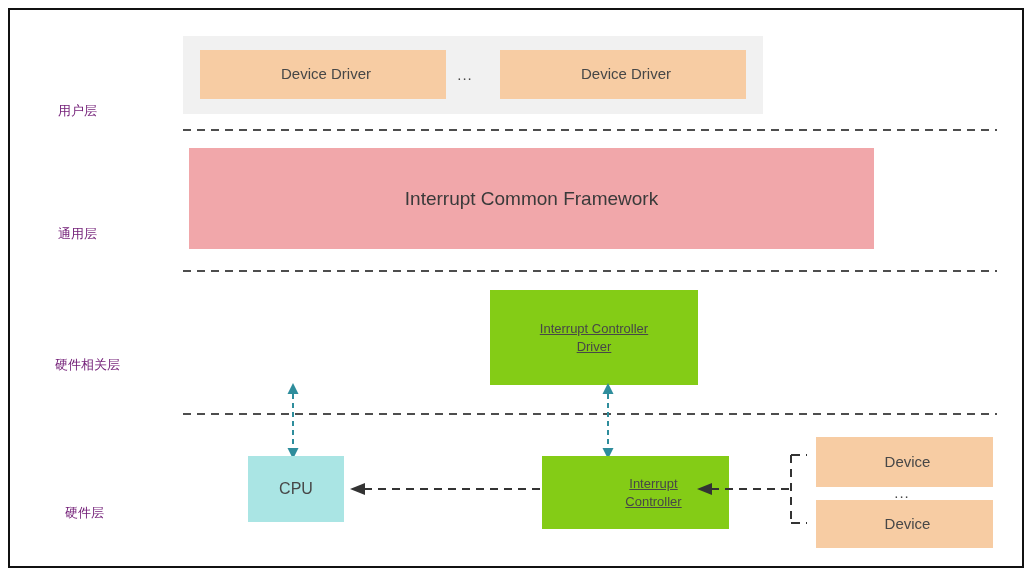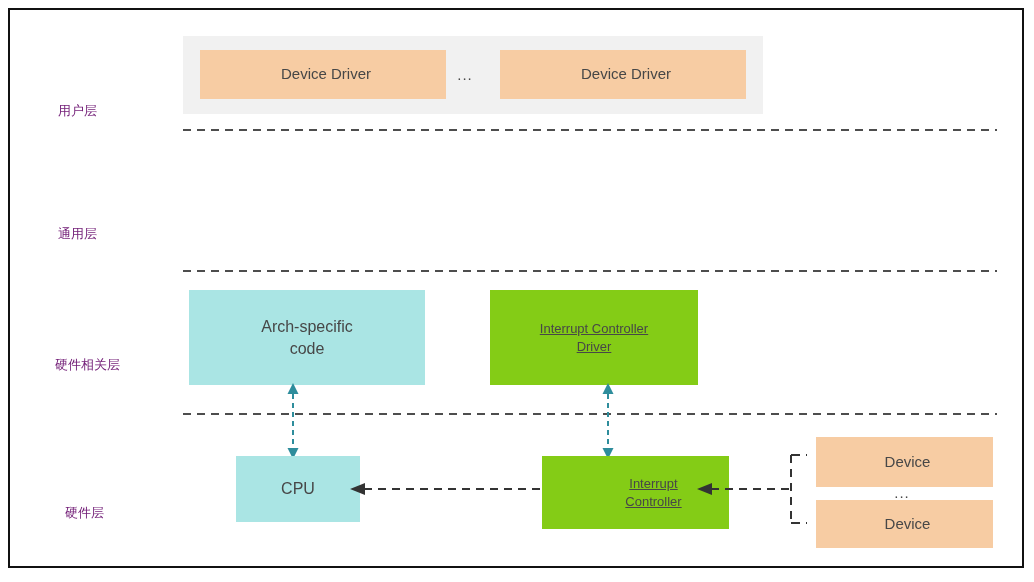--- a/index.html
+++ b/index.html
@@ -75,46 +75,45 @@
   <div class="layer-label" style="left:55px; top:320px;">硬件相关层</div>
   <div class="layer-label" style="left:65px; top:468px;text-align:center;">硬件层</div>
 
   <div class="gray-container"></div>
   <div class="box orange" style="left:200px; top:50px; width:240px; height:49px;">Device Driver</div>
   <div class="dots" style="left:450px; top:66px; width:30px;">...</div>
   <div class="box orange" style="left:500px; top:50px; width:240px; height:49px;">Device Driver</div>
 
   <div class="sep" style="top:129px;"></div>
 
+  <div class="box pink" style="left:189px; top:148px; width:685px; height:101px;">Interrupt Common Framework</div>
 
   <div class="sep" style="top:270px;"></div>
 
-  <div class="box cyan" style="left:189px; top:290px; width:236px; height:95px;">Arch-specific
-code</div>
   <div class="box green" style="left:490px; top:290px; width:208px; height:95px;">Interrupt Controller
 Driver</div>
 
   <div class="sep" style="top:413px;"></div>
 
   <div class="abs" style="left:285px; top:383px;">
     <svg width="16" height="76" viewBox="0 0 16 76">
       <line x1="8" y1="11" x2="8" y2="65" stroke="#2E8D9C" stroke-width="2" stroke-dasharray="5 4"></line>
       <polygon points="8,0 2.5,11 13.5,11" fill="#2E8D9C"></polygon>
       <polygon points="8,76 2.5,65 13.5,65" fill="#2E8D9C"></polygon>
     </svg>
   </div>
   <div class="abs" style="left:600px; top:383px;">
     <svg width="16" height="76" viewBox="0 0 16 76">
       <line x1="8" y1="11" x2="8" y2="65" stroke="#2E8D9C" stroke-width="2" stroke-dasharray="5 4"></line>
       <polygon points="8,0 2.5,11 13.5,11" fill="#2E8D9C"></polygon>
       <polygon points="8,76 2.5,65 13.5,65" fill="#2E8D9C"></polygon>
     </svg>
   </div>
 
-  <div class="box cyan" style="left:236px; top:456px; width:124px; height:66px;">CPU</div>
+  <div class="box cyan" style="left:248px; top:456px; width:96px; height:66px;">CPU</div>
   <div class="box green" style="left:542px; top:456px; width:151px; height:73px;padding-left:36px;">Interrupt
 Controller</div>
 
   <div class="abs" style="left:350px; top:481px;">
     <svg width="192" height="16" viewBox="0 0 192 16">
       <line x1="14" y1="8" x2="192" y2="8" stroke="#333333" stroke-width="2" stroke-dasharray="8 6"></line>
       <polygon points="0,8 15,2 15,14" fill="#333333"></polygon>
     </svg>
   </div>
 

